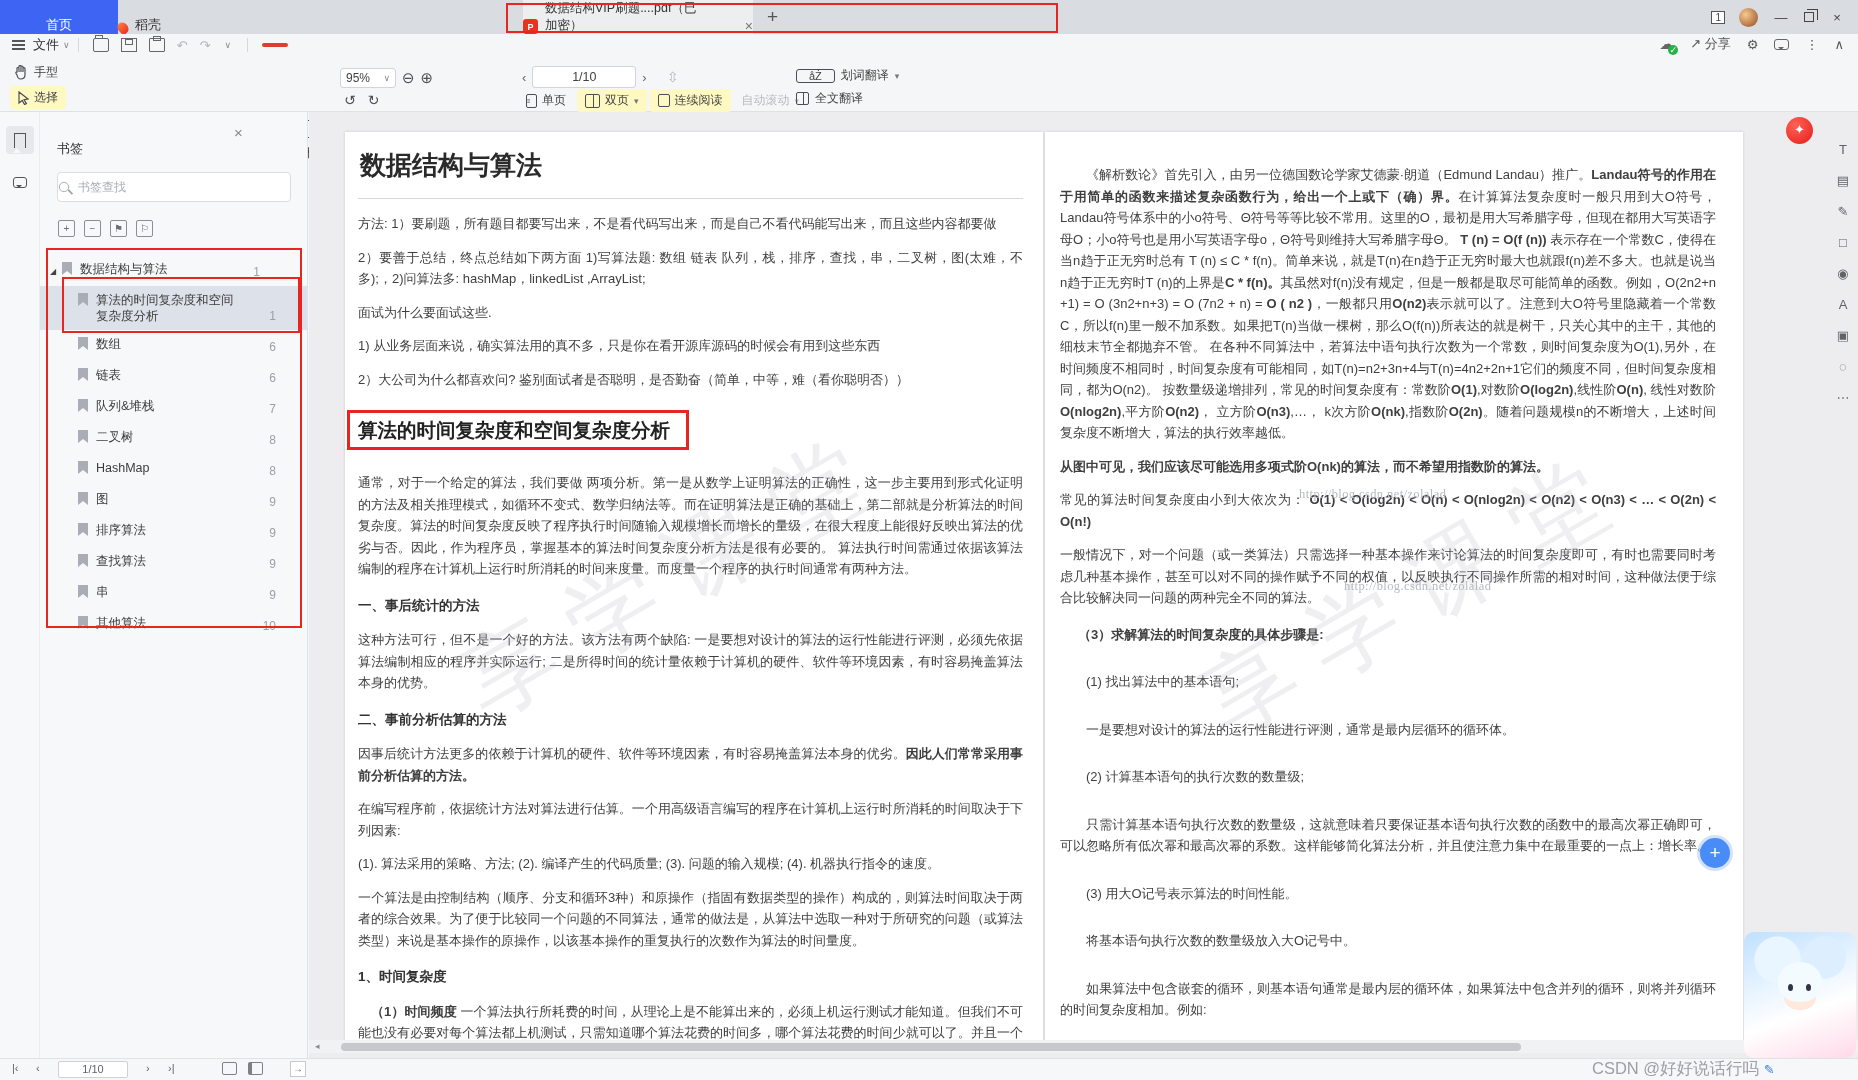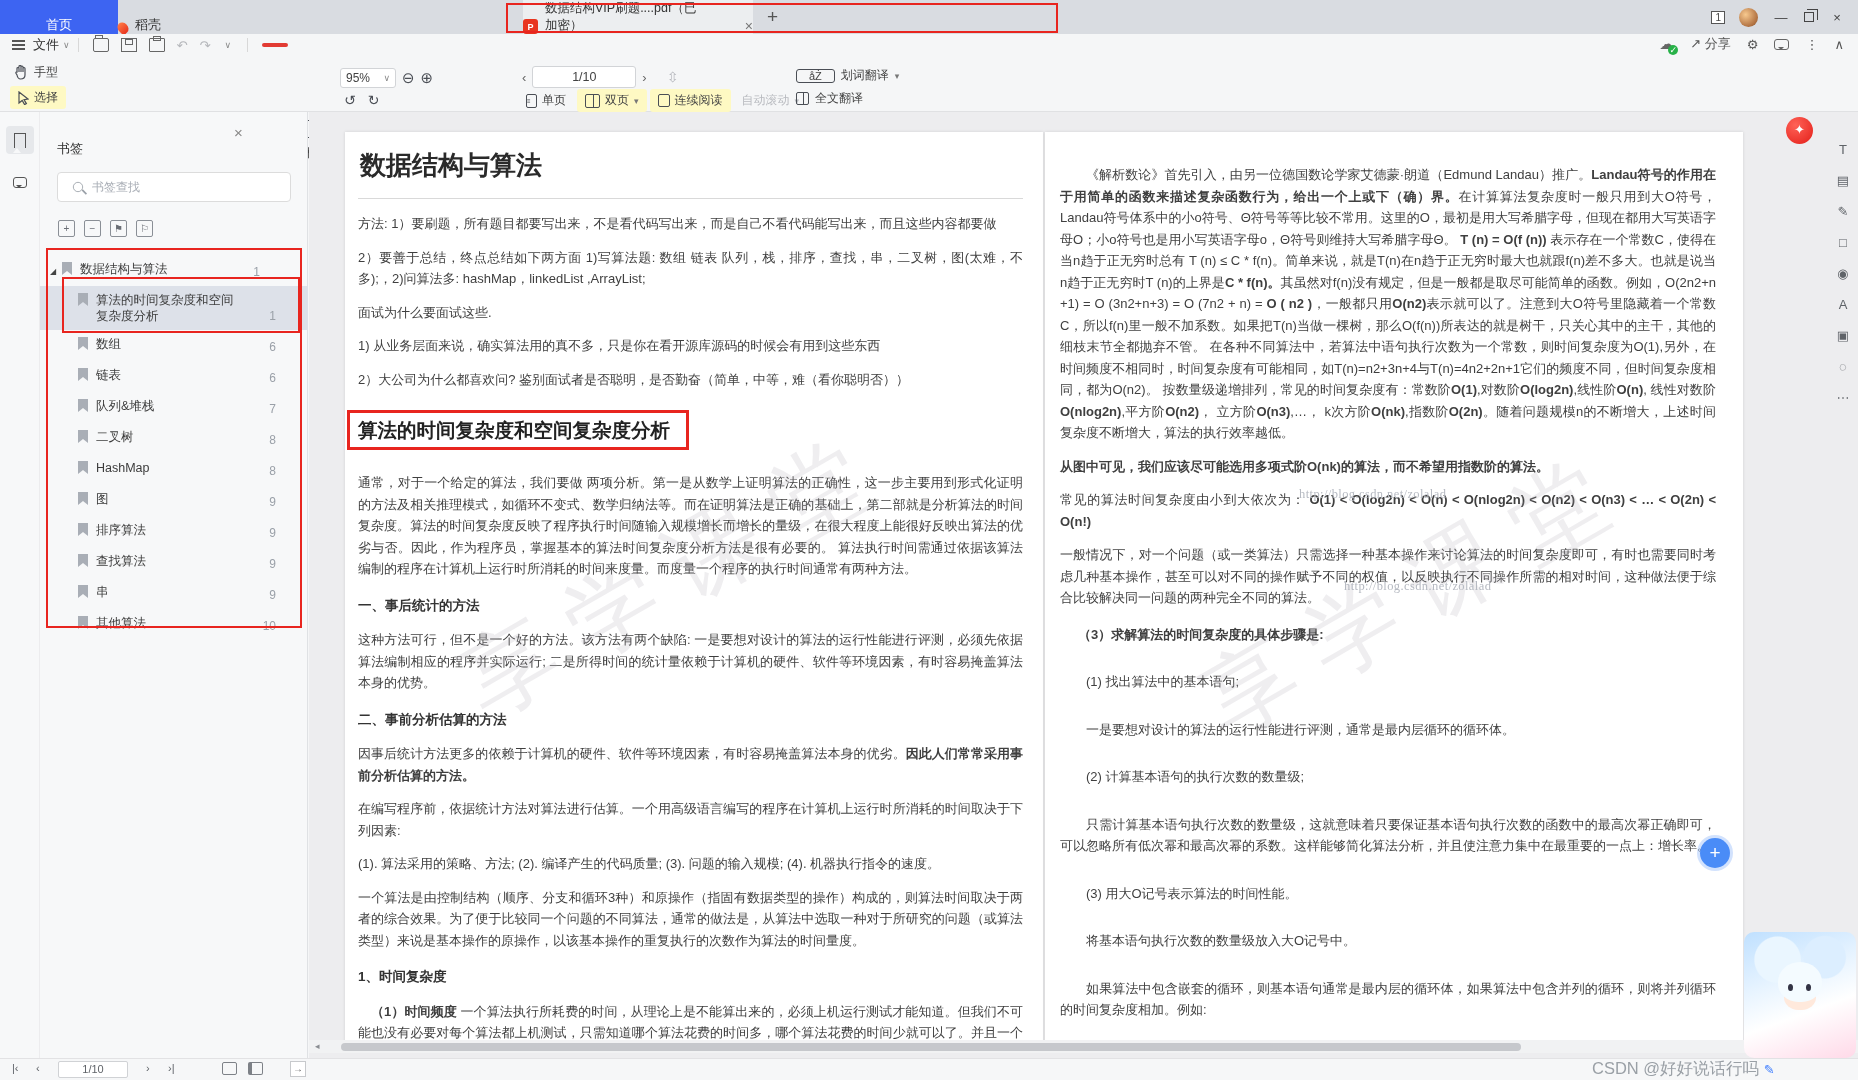--- a/index.html
+++ b/index.html
@@ -75,21 +75,21 @@
   #rail { position:absolute; left:0; top:112px; width:40px; height:946px; background:#f7f8f9; border-right:1px solid #ececee; }
   .railbtn { width:28px; height:28px; margin:14px auto 4px; border-radius:4px; display:flex; align-items:center; justify-content:center; }
   .railbtn.on { background:#e6e8eb; }
   .i-bm { width:12px; height:15px; border:1.6px solid #555; border-bottom:none; position:relative; }
   .i-bm:after { content:""; position:absolute; left:-1.6px; bottom:-5px; border:6px solid #f7f8f9; border-top:none; border-left:4.4px solid transparent; border-right:4.4px solid transparent; border-bottom:5px solid #f7f8f9; }
   .i-bm2 { width:14px; height:11px; border:1.6px solid #555; border-radius:3px; position:relative; }
   .i-bm2:after { content:""; position:absolute; left:2px; bottom:-4px; border:3px solid transparent; border-top-color:#555; }
   #sidepanel { position:absolute; left:40px; top:112px; width:268px; height:946px; background:#f7f8f9; border-right:1px solid #dfe1e4; }
   #bm-title { position:absolute; left:17px; top:28px; font-size:13px; color:#333; }
   #bm-close { position:absolute; left:194px; top:12px; font-size:15px; color:#888; }
-  #bm-search { position:absolute; left:17px; top:60px; width:234px; height:30px; background:#fff; border:1px solid #dcdcdc; border-radius:4px; display:flex; align-items:center; gap:8px; padding:0 14px; }
+  #bm-search { position:absolute; left:17px; top:60px; width:234px; height:30px; background:#fff; border:1px solid #dcdcdc; border-radius:4px; display:flex; align-items:center; gap:8px; padding:0 0; }
   #bm-search .i-mag { transform:scale(.85); border-color:#9aa0a8; }
   #bm-search .i-mag:before { background:#9aa0a8; }
   .ph { font-size:12px; color:#a8adb5; }
   #bm-tools { position:absolute; left:18px; top:108px; display:flex; gap:9px; color:#6a6e75; font-size:13px; }
   .bmtool { width:17px; height:17px; border:1.2px solid #8a8f96; border-radius:2px; font-size:10px; line-height:15px; text-align:center; }
   #bm-rule { position:absolute; left:8px; top:136px; width:252px; height:1px; background:#e4e5e7; }
   #bm-tree { position:absolute; left:0; top:143px; width:268px; }
   .bm-row { display:flex; align-items:flex-start; padding:6px 6px 6px 10px; font-size:12.5px; color:#3c3c3c; line-height:16px; }
   .bm-row.lv1 { padding-left:26px; }
   .bm-row.selected { background:#dde1e9; }

